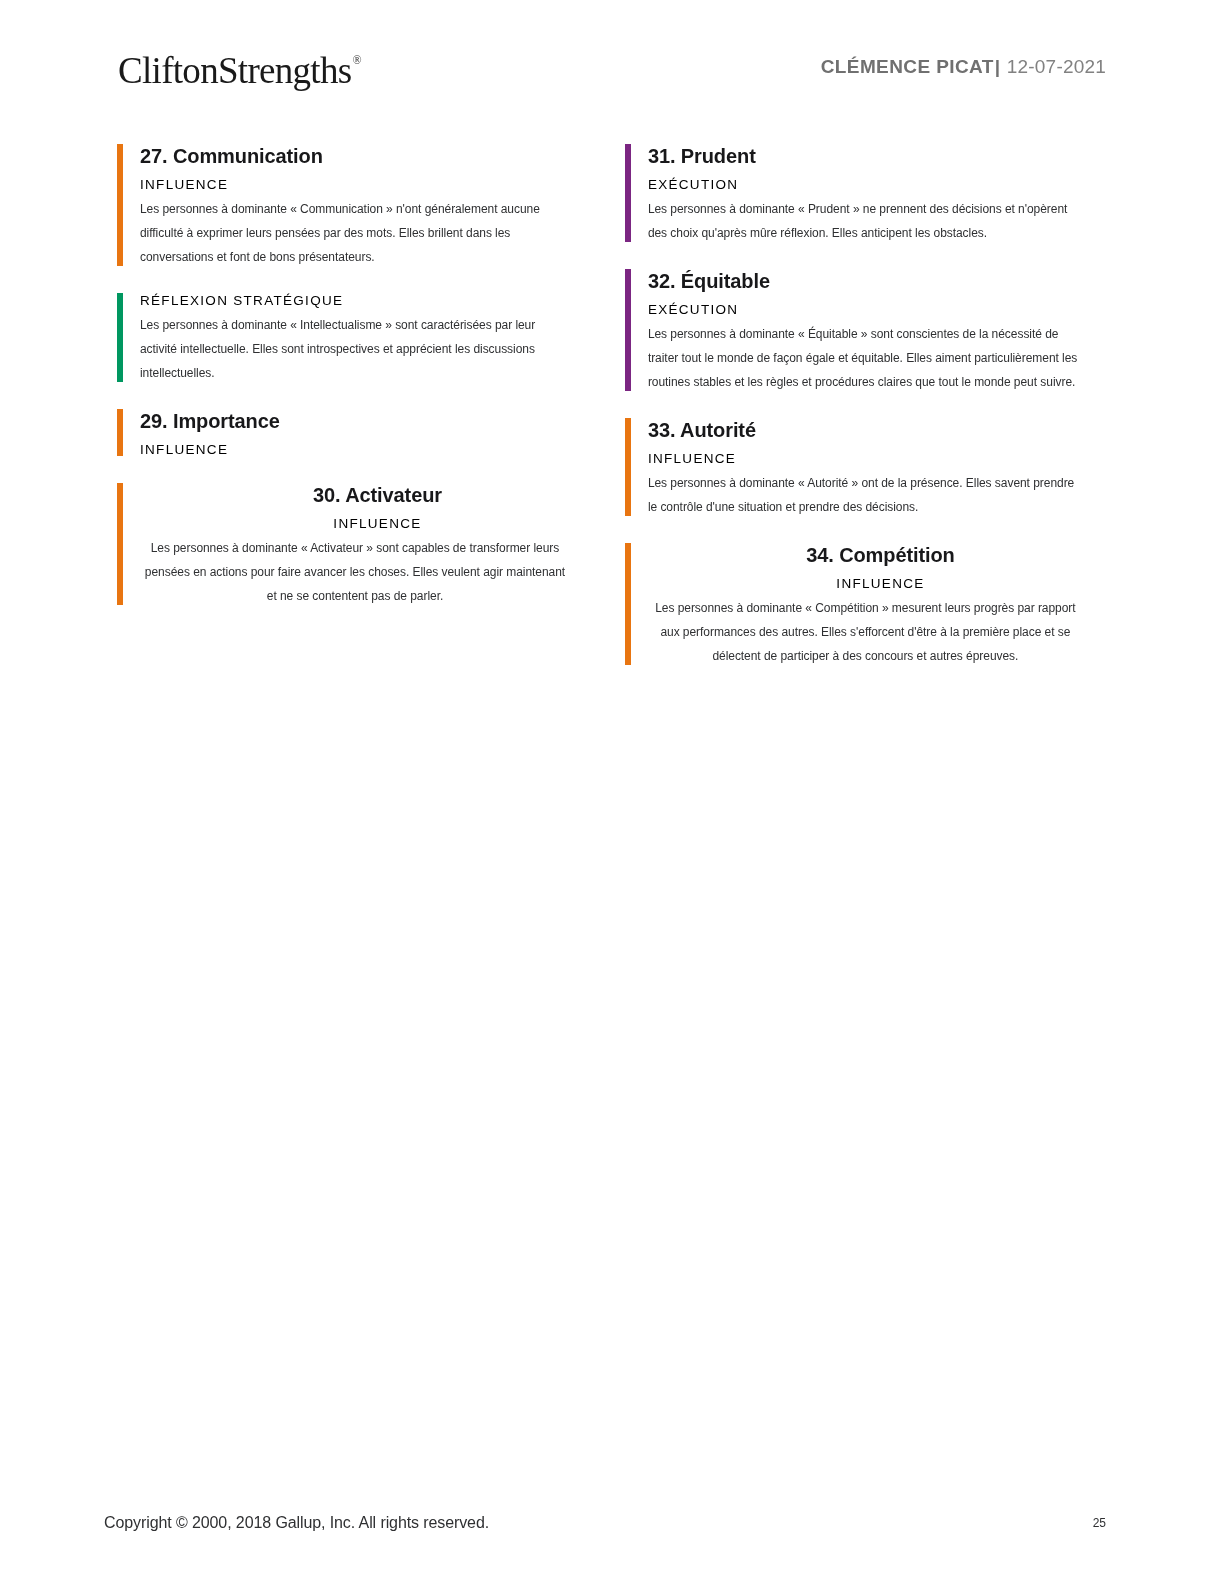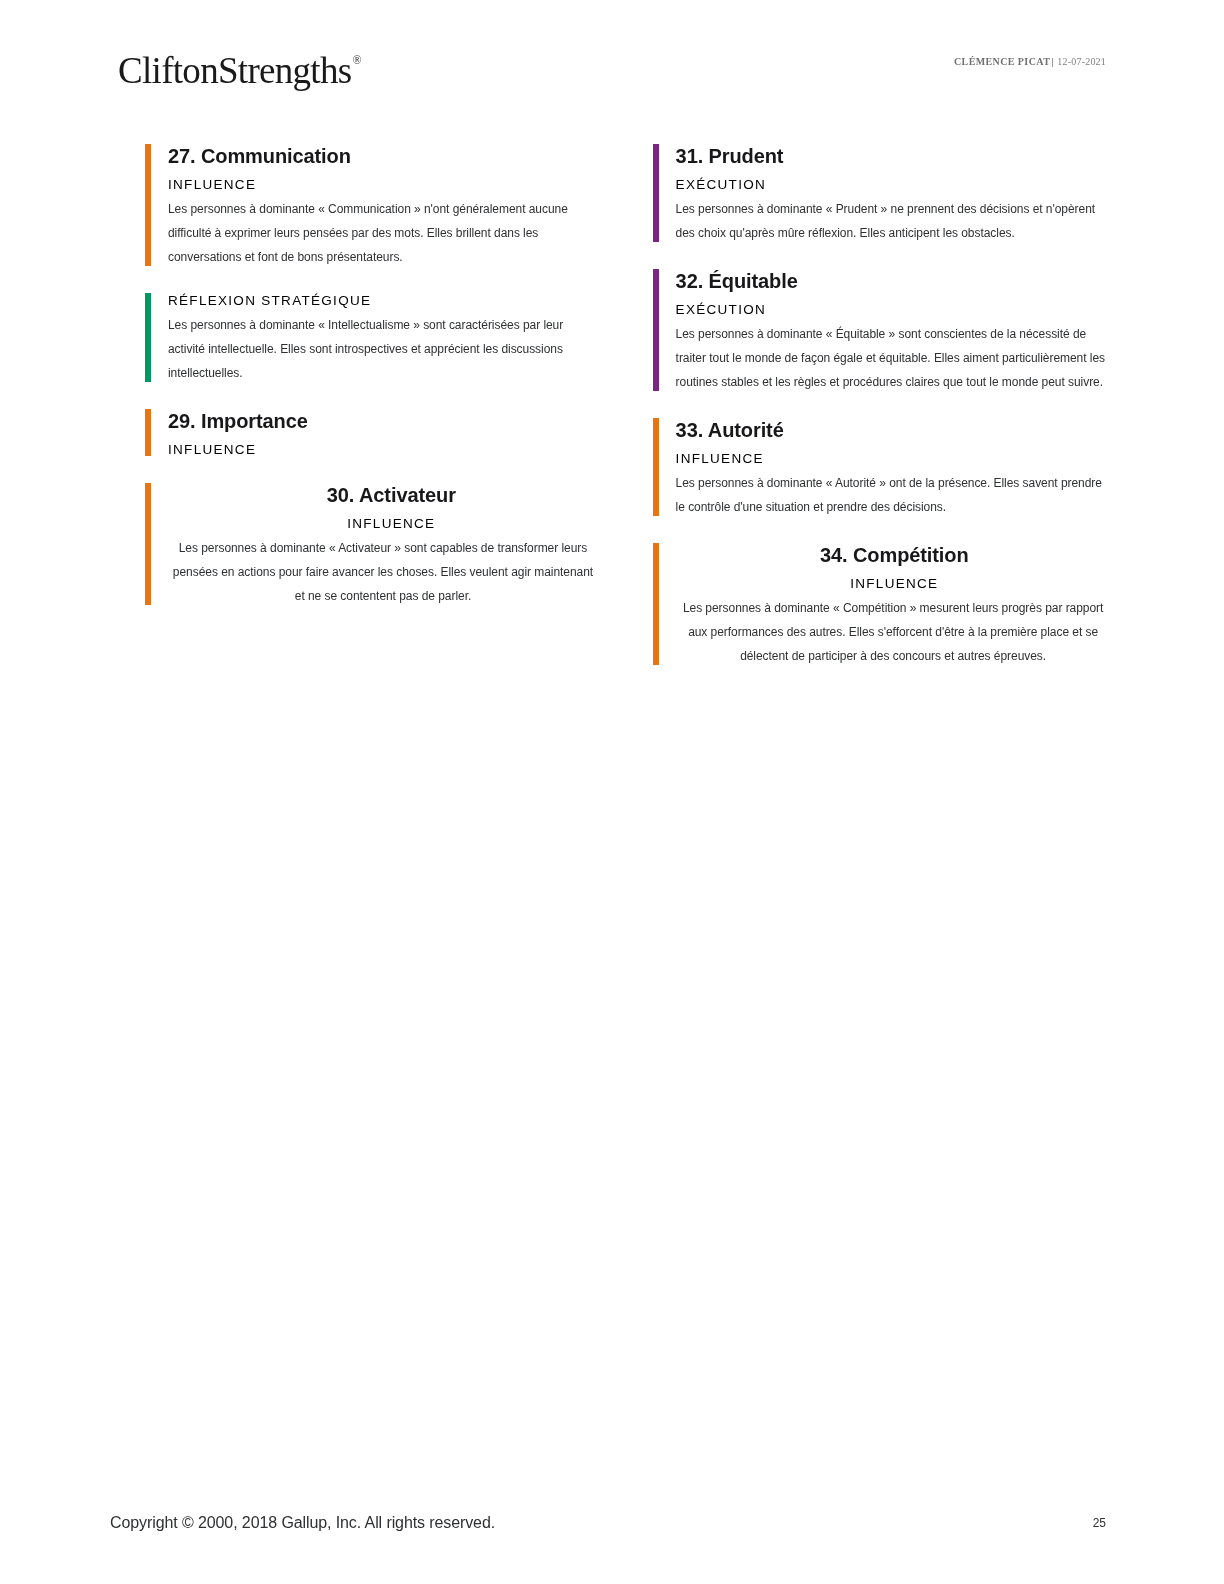--- a/index.html
+++ b/index.html
@@ -49,25 +49,24 @@
     position: relative;
     top: -6px;
     left: 1px;
     font-weight: 400;
     color: #3a3a3a;
   }
   .header-meta {
     position: absolute;
     right: 0;
     top: 12px;
-    font-size: 10px;
+    font-size: 19px;
     color: #7b7b7b;
     letter-spacing: 0.2px;
     white-space: nowrap;
-    font-family: Liberation Serif, serif;
   }
   .header-meta .owner {
     font-weight: bold;
     color: #707070;
     letter-spacing: 0.4px;
   }
   .header-meta .sep {
     font-weight: bold;
     color: #707070;
     padding: 0 1px;
@@ -83,21 +82,20 @@
     top: 142px;
     left: 117px;
     width: 996px;
     display: flex;
     flex-direction: row;
     gap: 0px;
   }
   .column {
     width: 510px;
     box-sizing: border-box;
-    margin-left: 28px;
   }
   .column.right {
     padding-left: 10px;
   }
   .column.right .theme {
     margin-left: 0px;
   }
 
   
   .theme {
@@ -143,21 +141,21 @@
     max-width: 430px;
   }
   .column.right .theme-desc {
     max-width: 435px;
   }
 
   
   .footer {
     position: absolute;
     bottom: 46px;
-    left: 110px;
+    left: 104px;
     right: 118px;
     height: 24px;
   }
   .copyright {
     position: absolute;
     left: 0;
     top: 0;
     font-size: 16px;
     color: #2f3032;
     letter-spacing: -0.1px;

